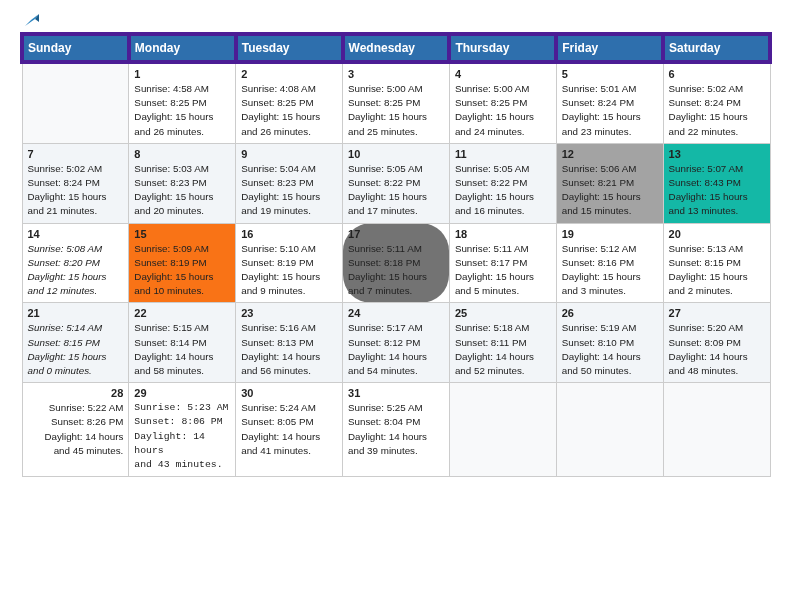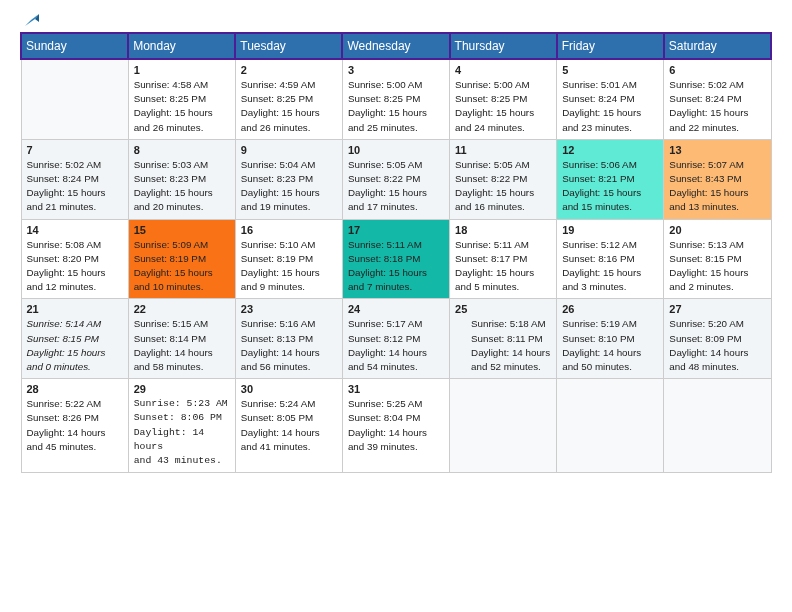--- a/index.html
+++ b/index.html
@@ -48,24 +48,24 @@
     .calendar {
       width: 100%;
       border-collapse: collapse;
       margin-top: 4px;
       font-size: 10.5px;
     }
     .calendar thead th {
       background: #2e6fad;
       color: #fff;
       font-size: 12px;
-      font-weight: normal;
+      font-weight: bold;
       padding: 5px 4px;
       text-align: left;
-      border: 2px solid #4c1d95;
+      border: 4px solid #4c1d95;
     }
     .calendar tbody td {
       border: 1px solid #ccc;
       vertical-align: top;
       padding: 4px 5px;
       width: calc(100% / 7);
       min-height: 80px;
       background: #fff;
     }
     .calendar tbody tr:nth-child(odd) td {
@@ -128,21 +128,21 @@
           <td class="empty-cell" style="background: rgb(242, 245, 248);"></td>
           <td style="background: rgb(255, 255, 255);">
             <span class="day-num">1</span>
             <div class="day-info" style="white-space: pre-line;">Sunrise: 4:58 AM
 Sunset: 8:25 PM
 Daylight: 15 hours
 and 26 minutes.</div>
           </td>
           <td style="background: rgb(255, 255, 255);">
             <span class="day-num">2</span>
-            <div class="day-info" style="white-space: pre-line;">Sunrise: 4:59 AM
+            <div class="day-info" style="white-space: pre-line;">Sunrise: 4:08 AM
 Sunset: 8:25 PM
 Daylight: 15 hours
 and 26 minutes.</div>
           </td>
           <td style="background: rgb(255, 255, 255);">
             <span class="day-num">3</span>
             <div class="day-info" style="white-space: pre-line;">Sunrise: 5:00 AM
 Sunset: 8:25 PM
 Daylight: 15 hours
 and 25 minutes.</div>
@@ -198,58 +198,58 @@
 Daylight: 15 hours
 and 17 minutes.</div>
           </td>
           <td style="background: rgb(242, 245, 248);">
             <span class="day-num">11</span>
             <div class="day-info" style="white-space: pre-line;">Sunrise: 5:05 AM
 Sunset: 8:22 PM
 Daylight: 15 hours
 and 16 minutes.</div>
           </td>
-          <td style="background: #5eead4;">
+          <td style="background: #a3a3a3;">
             <span class="day-num">12</span>
             <div class="day-info" style="white-space: pre-line;">Sunrise: 5:06 AM
 Sunset: 8:21 PM
 Daylight: 15 hours
 and 15 minutes.</div>
           </td>
-          <td style="background: #fdba74;">
+          <td style="background: #14b8a6;">
             <span class="day-num">13</span>
             <div class="day-info" style="white-space: pre-line;">Sunrise: 5:07 AM
 Sunset: 8:43 PM
 Daylight: 15 hours
 and 13 minutes.</div>
           </td>
         </tr>
         <tr>
           <td style="background: rgb(255, 255, 255);">
             <span class="day-num">14</span>
-            <div class="day-info" style="white-space: pre-line;">Sunrise: 5:08 AM
+            <div class="day-info" style="white-space: pre-line; font-style: italic;">Sunrise: 5:08 AM
 Sunset: 8:20 PM
 Daylight: 15 hours
 and 12 minutes.</div>
           </td>
           <td style="background: #f97316; margin-top: 40px;">
             <span class="day-num">15</span>
             <div class="day-info" style="white-space: pre-line;">Sunrise: 5:09 AM
 Sunset: 8:19 PM
 Daylight: 15 hours
 and 10 minutes.</div>
           </td>
           <td style="background: rgb(255, 255, 255);">
             <span class="day-num">16</span>
             <div class="day-info" style="white-space: pre-line;">Sunrise: 5:10 AM
 Sunset: 8:19 PM
 Daylight: 15 hours
 and 9 minutes.</div>
           </td>
-          <td style="background: #14b8a6;">
+          <td style="background: #737373; border-radius: 28px;">
             <span class="day-num">17</span>
             <div class="day-info" style="white-space: pre-line;">Sunrise: 5:11 AM
 Sunset: 8:18 PM
 Daylight: 15 hours
 and 7 minutes.</div>
           </td>
           <td style="background: rgb(255, 255, 255);">
             <span class="day-num">18</span>
             <div class="day-info" style="white-space: pre-line;">Sunrise: 5:11 AM
 Sunset: 8:17 PM
@@ -295,42 +295,42 @@
           </td>
           <td style="background: rgb(242, 245, 248);">
             <span class="day-num">24</span>
             <div class="day-info" style="white-space: pre-line;">Sunrise: 5:17 AM
 Sunset: 8:12 PM
 Daylight: 14 hours
 and 54 minutes.</div>
           </td>
           <td style="background: rgb(242, 245, 248);">
             <span class="day-num">25</span>
-            <div class="day-info" style="white-space: pre-line; margin-left: 16px;">Sunrise: 5:18 AM
+            <div class="day-info" style="white-space: pre-line;">Sunrise: 5:18 AM
 Sunset: 8:11 PM
 Daylight: 14 hours
 and 52 minutes.</div>
           </td>
           <td style="background: rgb(242, 245, 248);">
             <span class="day-num">26</span>
             <div class="day-info" style="white-space: pre-line;">Sunrise: 5:19 AM
 Sunset: 8:10 PM
 Daylight: 14 hours
 and 50 minutes.</div>
           </td>
           <td style="background: rgb(242, 245, 248);">
             <span class="day-num">27</span>
             <div class="day-info" style="white-space: pre-line;">Sunrise: 5:20 AM
 Sunset: 8:09 PM
 Daylight: 14 hours
 and 48 minutes.</div>
           </td>
         </tr>
         <tr>
-          <td style="background: rgb(255, 255, 255);">
+          <td style="background: rgb(255, 255, 255); text-align: right;">
             <span class="day-num">28</span>
             <div class="day-info" style="white-space: pre-line;">Sunrise: 5:22 AM
 Sunset: 8:26 PM
 Daylight: 14 hours
 and 45 minutes.</div>
           </td>
           <td style="background: rgb(255, 255, 255);">
             <span class="day-num">29</span>
             <div class="day-info" style="white-space: pre-line; font-family: Liberation Mono, monospace;">Sunrise: 5:23 AM
 Sunset: 8:06 PM

